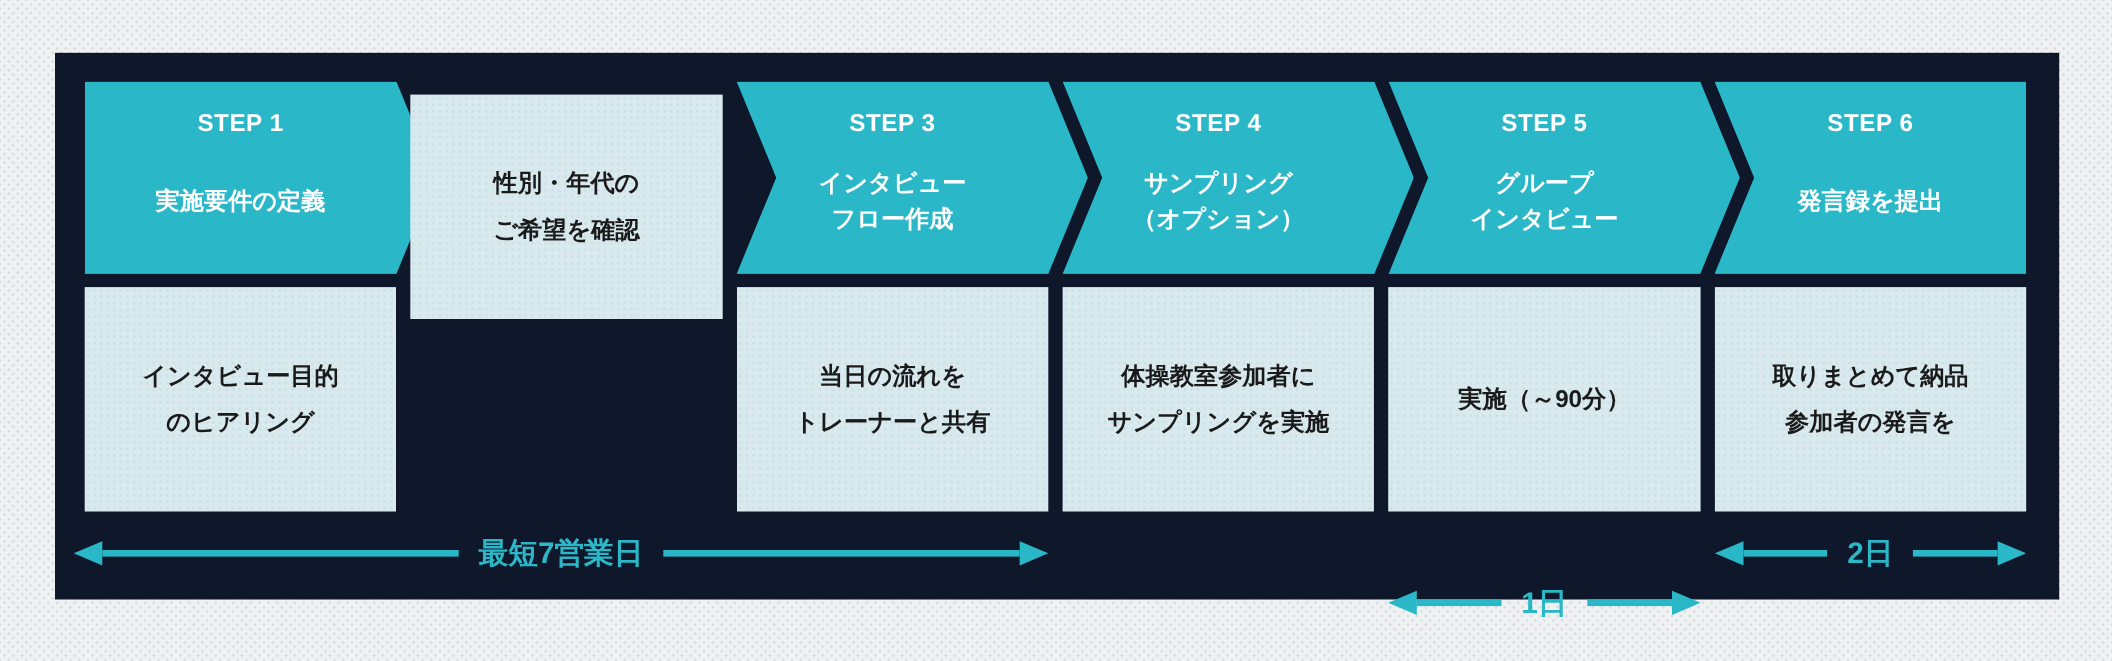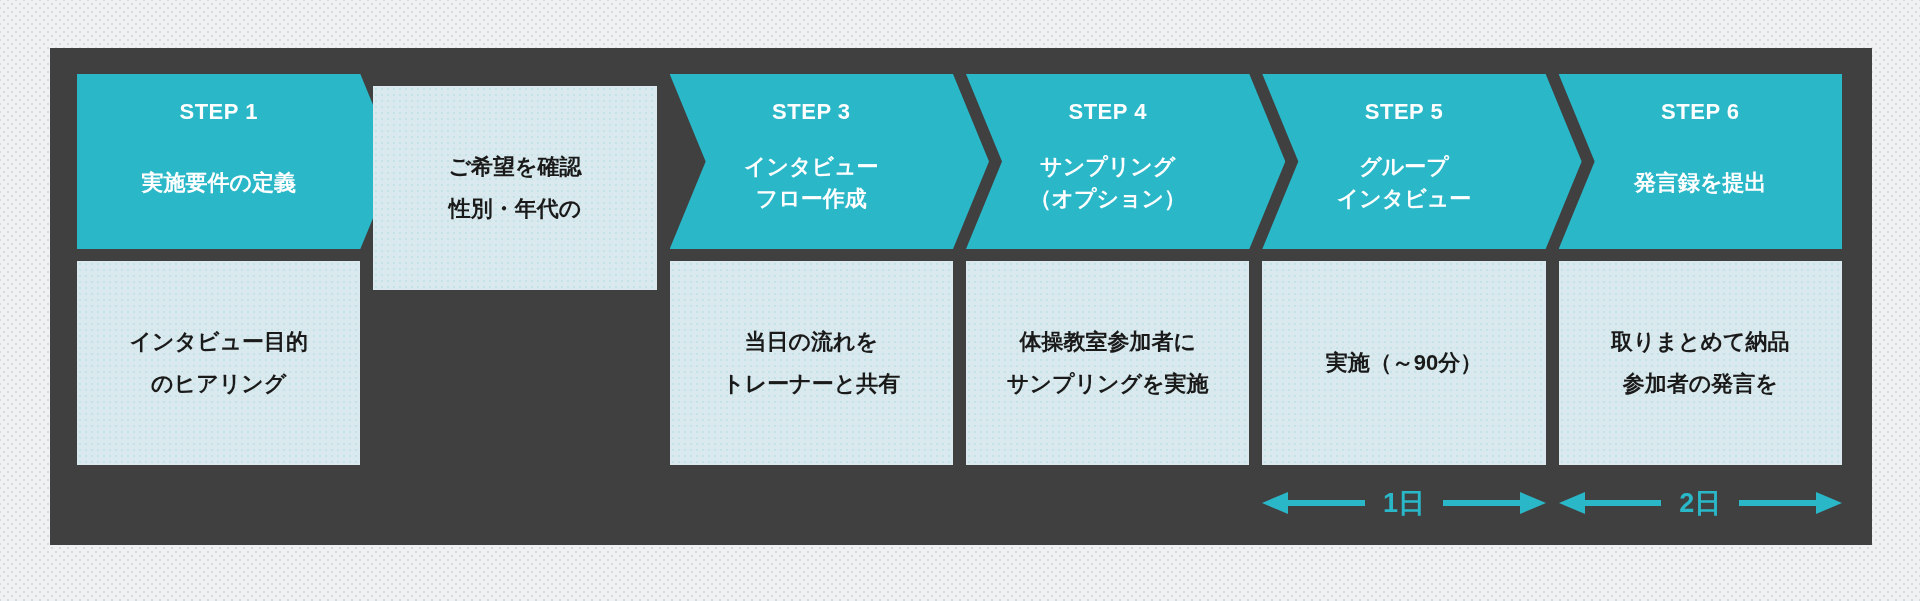--- a/index.html
+++ b/index.html
@@ -19,21 +19,21 @@
       radial-gradient(rgba(150,170,175,.30) 1px, transparent 1.3px);
     background-size:8px 8px;
     background-position:0 0,4px 4px;
     position:relative;
     overflow:hidden;
   }
   .card{
     position:absolute;
     left:50px; top:48px;
     width:1822px; height:497px;
-    background:#404040;
+    background:#0f172a;
   }
   .steps-grid{
     margin:26px 30px 0 27px;
     display:grid;
     grid-template-columns:repeat(6,1fr);
     column-gap:13px;
   }
   .step{position:relative;}
   .step-header{
     position:relative;
@@ -85,21 +85,21 @@
     margin:18px 30px 0 27px;
     display:grid;
     grid-template-columns:repeat(6,1fr);
     column-gap:13px;
   }
   .tl{
     display:flex; align-items:center;
     height:40px;
   }
   .tl-wide{ grid-column:1 / 4; margin-left:-10px; }
-  .tl-day1{ grid-column:5; }
+  .tl-day1{ grid-column:5;margin-top:45px; }
   .tl-day2{ grid-column:6;text-align:right; }
   .tl-line{ flex:1; height:6px; background:var(--teal); }
   .tl-label{
     padding:0 18px;
     font-size:27px; font-weight:700; color:var(--teal);
     white-space:nowrap;
   }
   .arrow-head{ width:0; height:0; }
   .arrow-head.left{
     border-top:11px solid transparent;
@@ -130,22 +130,22 @@
         </div>
       </div>
       <div class="step-body">
         <div>インタビュー目的</div>
         <div>のヒアリング</div>
       </div>
     </div>
 
     <div class="step">
       <div class="step-body">
+        <div>性別・年代の</div>
         <div>ご希望を確認</div>
-        <div>性別・年代の</div>
       </div>
     </div>
 
     <div class="step">
       <div class="step-header">
         <div class="chevron chevron-mid"></div>
         <div class="header-content">
           <div class="step-label">STEP 3</div>
           <div class="step-title">
             <span>インタビュー</span>
@@ -205,20 +205,27 @@
       <div class="step-body">
         <div>取りまとめて納品</div>
         <div>参加者の発言を</div>
       </div>
     </div>
 
   </div>
 
   <div class="timeline-grid">
 
+    <div class="tl tl-wide">
+      <span class="arrow-head left"></span>
+      <span class="tl-line"></span>
+      <span class="tl-label">最短7営業日</span>
+      <span class="tl-line"></span>
+      <span class="arrow-head right"></span>
+    </div>
 
     <div class="tl tl-day1">
       <span class="arrow-head left"></span>
       <span class="tl-line"></span>
       <span class="tl-label">1日</span>
       <span class="tl-line"></span>
       <span class="arrow-head right"></span>
     </div>
 
     <div class="tl tl-day2">

